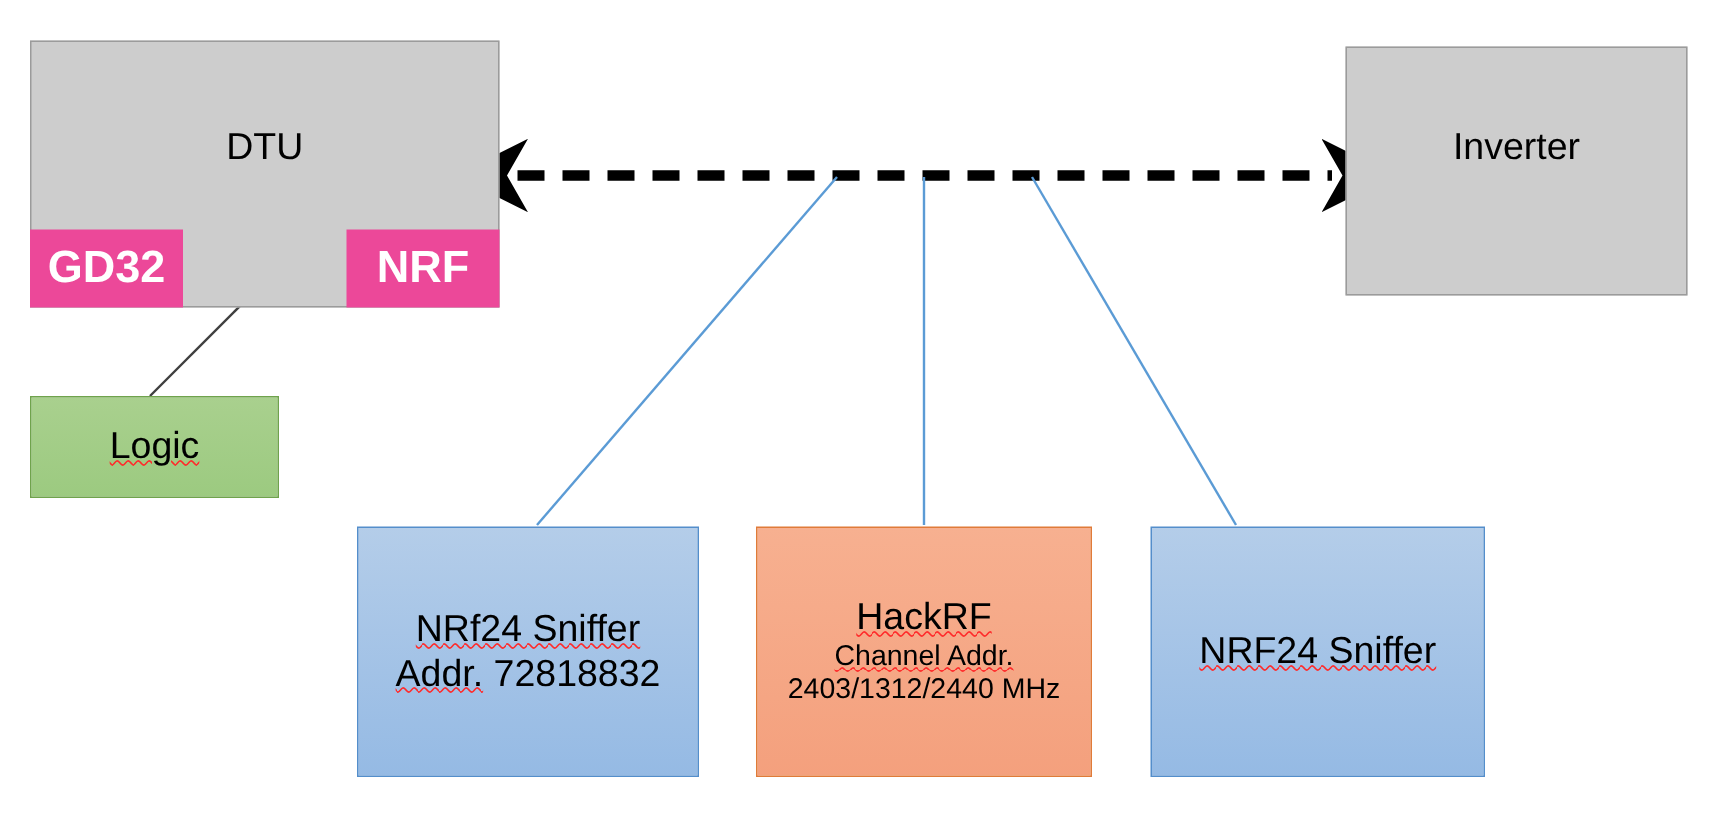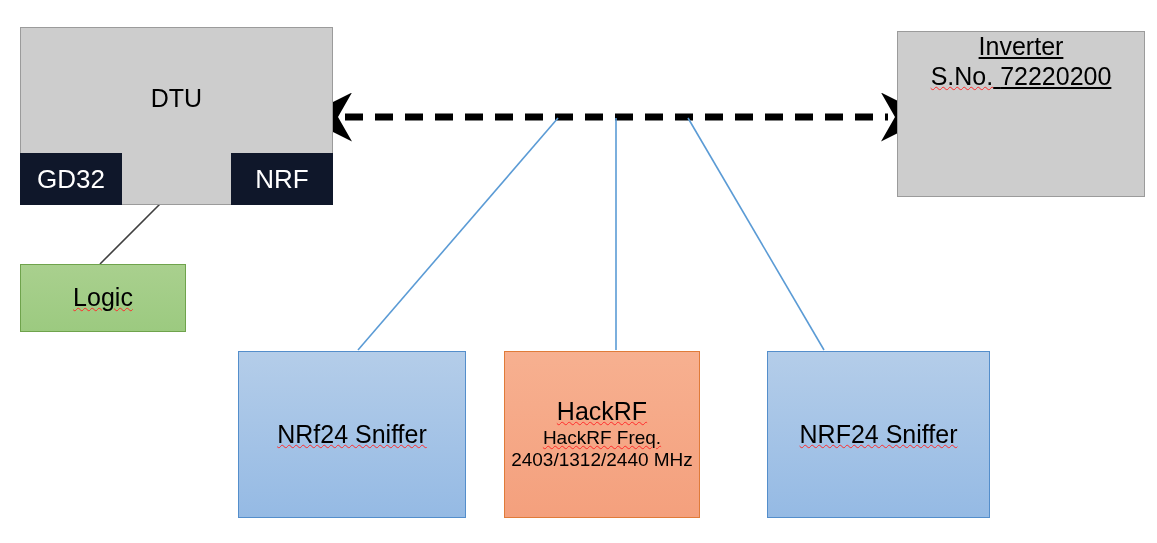--- a/index.html
+++ b/index.html
@@ -30,30 +30,31 @@
     border: 1px solid #9b9b9b;
     color: #000000;
     font-size: 25px;
   }
   #dtu-box {
     left: 20px; top: 27px; width: 313px; height: 178px;
     justify-content: flex-start;
     padding-top: 56px;
   }
   #inverter-box {
-    left: 897px; top: 31px; width: 248px; height: 166px;
+    left: 897px; top: 31px; width: 228px; height: 166px;
     justify-content: flex-start;
-    text-decoration: underline;
+    padding-top: 52px;
   }
   
   .chip-box {
-    background: #0f172a;
+    background: #ec4899;
     color: #ffffff;
-    font-size: 26px;
+    font-size: 30px;
     border: 0;
+    font-weight: bold;
   }
   #gd32-box { left: 20px; top: 153px; width: 102px; height: 52px; }
   #nrf-box  { left: 231px; top: 153px; width: 102px; height: 52px; }
   
   #logic-box {
     left: 20px; top: 264px; width: 166px; height: 68px;
     background: linear-gradient(to bottom, #a9d08e 0%, #9cca80 100%);
     border: 1px solid #6fa34c;
     color: #000000;
     font-size: 25px;
@@ -61,21 +62,21 @@
   
   .blue-box {
     background: linear-gradient(to bottom, #b4cde9 0%, #95bae4 100%);
     border: 1px solid #548ecb;
     color: #000000;
     font-size: 25px;
   }
   #sniffer-left-box  { left: 238px; top: 351px; width: 228px; height: 167px; }
   #sniffer-right-box { left: 767px; top: 351px; width: 223px; height: 167px; }
   #hackrf-box {
-    left: 504px; top: 351px; width: 196px; height: 167px;
+    left: 504px; top: 351px; width: 224px; height: 167px;
     background: linear-gradient(to bottom, #f7b090 0%, #f4a07d 100%);
     border: 1px solid #e07b39;
     color: #000000;
   }
   #hackrf-box .title { font-size: 25px; }
   #hackrf-box .sub   { font-size: 19px; }
   
   .sq {
     position: relative;
     display: inline-block;
@@ -136,30 +137,30 @@
   <div class="box chip-box" id="nrf-box">
     <span>NRF</span>
   </div>
 
   <div class="box" id="logic-box">
     <span class="sq">Logic</span>
   </div>
 
   <div class="box gray-box" id="inverter-box">
     <div class="line-text">Inverter</div>
-    <div class="line-text"><span class="sq">S.No.</span><span>&nbsp;<span>72220200</span></span></div>
   </div>
 
   <div class="box blue-box" id="sniffer-left-box">
     <div class="line-text"><span style="display:inline-block"><span class="sq">NRf24 Sniffer</span></span></div>
+    <div class="line-text"><span class="sq">Addr.</span><span>&nbsp;<span>72818832</span></span></div>
   </div>
 
   <div class="box" id="hackrf-box">
     <div class="title line-text"><span class="sq">HackRF</span></div>
-    <div class="sub line-text"><span class="sq">HackRF Freq.</span></div>
+    <div class="sub line-text"><span class="sq">Channel Addr.</span></div>
     <div class="sub line-text">2403/1312/2440 MHz</div>
   </div>
 
   <div class="box blue-box" id="sniffer-right-box">
     <div class="line-text"><span class="sq">NRF24 Sniffer</span></div>
   </div>
 
 </div>
 
 </body></html>

